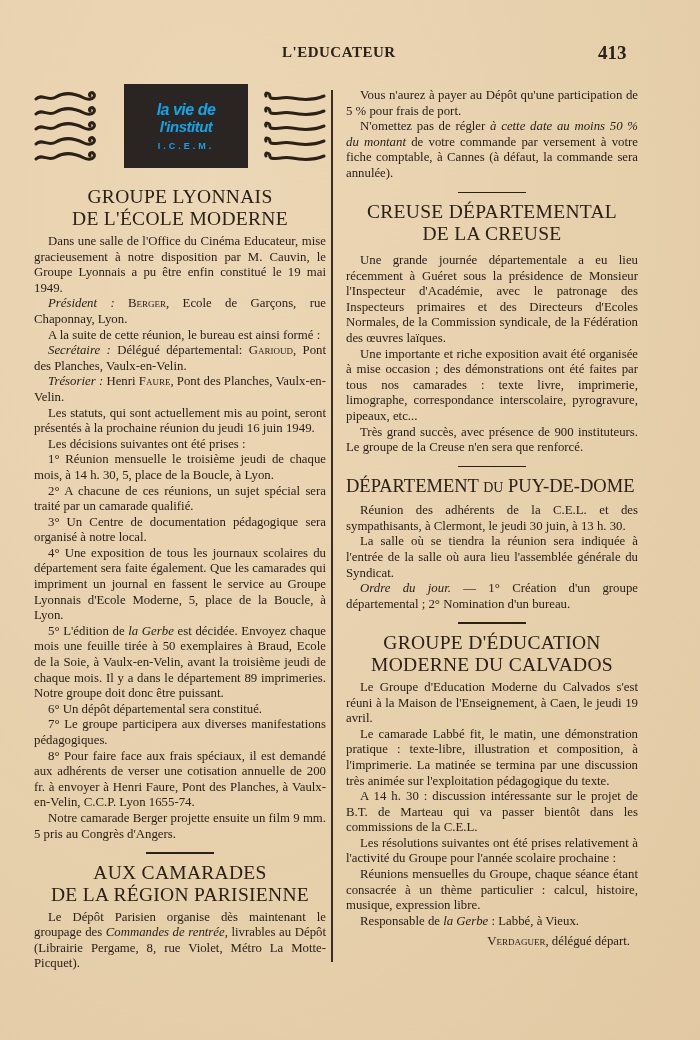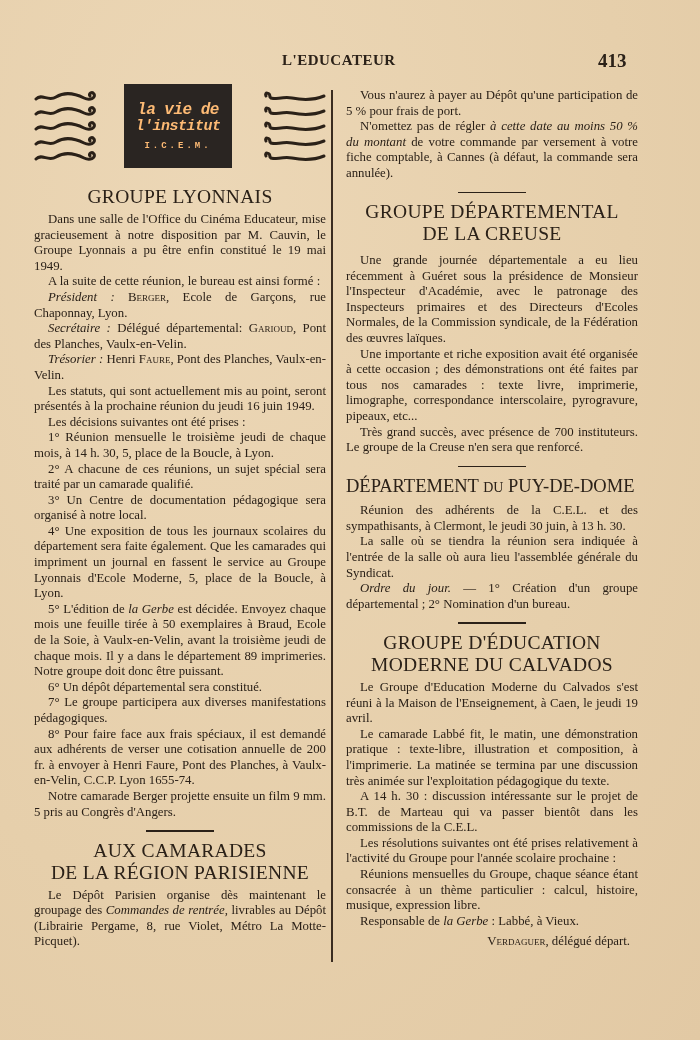--- a/index.html
+++ b/index.html
@@ -5,21 +5,21 @@
   html, body { margin:0; padding:0; }
   body {
     width:700px; height:1040px; overflow:hidden;
     background:#e8d2b0;
     background-image: radial-gradient(ellipse at 30% 20%, #ecd7b6 0%, #e6cfab 60%, #e2c9a4 100%);
     color:#2b2118;
     font-family:"Liberation Serif","DejaVu Serif",serif;
     position:relative;
   }
   .running-head {
-    position:absolute; top:50px; left:0; width:564px; height:22px;
+    position:absolute; top:42px; left:0; width:564px; height:22px;
   }
   .running-title {
     position:absolute; left:282px; top:2px;
     font-size:15px; font-weight:bold; letter-spacing:0.5px;
   }
   .page-number {
     position:absolute; left:598px; top:0;
     font-size:19px; font-weight:bold;font-family:Liberation Serif, serif;
   }
   .col-left {
@@ -30,24 +30,24 @@
   }
   .divider {
     position:absolute; left:331px; top:90px; width:2px; height:872px; background:#3a2c20;
   }
   .ornament-row { position:relative; height:90px; margin-bottom:16px; }
   .flourish-stack { position:absolute; top:10px; width:64px; }
   .flourish-stack.left { left:0; }
   .flourish-stack.right { left:228px; }
   .flourish { display:block; height:15px; }
   .logo-box {
-    position:absolute; left:90px; top:4px; width:108px; height:84px;
-    background:#2a2522; color:#fdba74;
+    position:absolute; left:90px; top:4px; width:124px; height:84px;
+    background:#2a2522; color:#0ea5e9;
     display:flex; flex-direction:column; align-items:center; justify-content:center;
-    font-family:Liberation Mono, monospace; font-weight:bold; line-height:1;
+    font-family:Liberation Sans, sans-serif; font-weight:bold; line-height:1;
   }
   .logo-l1 { font-size:16px; font-style:italic; letter-spacing:-0.5px; }
   .logo-l2 { font-size:15px; font-style:italic; letter-spacing:-0.5px; margin-top:1px; }
   .logo-l3 { font-size:9px; letter-spacing:3px; margin-top:8px; }
   h2.sec {
     margin:0; text-align:center; font-weight:normal;
     font-size:19.5px; line-height:22px; letter-spacing:0.3px;
   }
   .para {
     margin:0; font-size:12.8px; line-height:15.6px; text-align:justify;
@@ -112,24 +112,25 @@
         </svg>
       <svg class="flourish" width="64" height="15" viewBox="0 0 64 15">
           <path d="M4 6 C2 2,8 2,8 7 C10 11,20 6,30 8 S50 11,62 6" stroke="#2b2118" stroke-width="3" fill="none" stroke-linecap="round"></path>
         </svg>
     </div>
   </div>
 
   <div>
     <h2 class="sec">
       <span>GROUPE LYONNAIS</span><br>
+      <span>DE L'ÉCOLE MODERNE</span>
     </h2>
     <p class="para" style="margin-top:4px">Dans une salle de l'Office du Cinéma Educateur, mise gracieusement à notre disposition par M. Cauvin, le Groupe Lyonnais a pu être enfin constitué le 19 mai 1949.</p>
+    <p class="para"><span class="it">Président :</span> <span class="sc">Berger</span><span>, Ecole de Garçons, rue Chaponnay, Lyon.</span></p>
     <p class="para">A la suite de cette réunion, le bureau est ainsi formé :</p>
-    <p class="para"><span class="it">Président :</span> <span class="sc">Berger</span><span>, Ecole de Garçons, rue Chaponnay, Lyon.</span></p>
     <p class="para"><span class="it">Secrétaire :</span><span> Délégué départemental: </span><span class="sc">Garioud</span><span>, Pont des Planches, Vaulx-en-Velin.</span></p>
     <p class="para"><span class="it">Trésorier :</span><span> Henri </span><span class="sc">Faure</span><span>, Pont des Planches, Vaulx-en-Velin.</span></p>
     <p class="para">Les statuts, qui sont actuellement mis au point, seront présentés à la prochaine réunion du jeudi 16 juin 1949.</p>
     <p class="para">Les décisions suivantes ont été prises :</p>
     <p class="para">1° Réunion mensuelle le troisième jeudi de chaque mois, à 14 h. 30, 5, place de la Boucle, à Lyon.</p>
     <p class="para">2° A chacune de ces réunions, un sujet spécial sera traité par un camarade qualifié.</p>
     <p class="para">3° Un Centre de documentation pédagogique sera organisé à notre local.</p>
     <p class="para">4° Une exposition de tous les journaux scolaires du département sera faite également. Que les camarades qui impriment un journal en fassent le service au Groupe Lyonnais d'Ecole Moderne, 5, place de la Boucle, à Lyon.</p>
     <p class="para"><span>5° L'édition de </span><span class="it">la Gerbe</span><span> est décidée. Envoyez chaque mois une feuille tirée à 50 exemplaires à Braud, Ecole de la Soie, à Vaulx-en-Velin, avant la troisième jeudi de chaque mois. Il y a dans le département 89 imprimeries. Notre groupe doit donc être puissant.</span></p>
     <p class="para">6° Un dépôt départemental sera constitué.</p>
@@ -152,26 +153,26 @@
 <div class="col-right">
   <div>
     <p class="para">Vous n'aurez à payer au Dépôt qu'une participation de 5 % pour frais de port.</p>
     <p class="para"><span>N'omettez pas de régler </span><span class="it">à cette date au moins 50 % du montant</span><span> de votre commande par versement à votre fiche comptable, à Cannes (à défaut, la commande sera annulée).</span></p>
   </div>
 
   <div class="rule"></div>
 
   <div>
     <h2 class="sec">
-      <span>GROUPE DÉPARTEMENTAL</span><br>
+      <span>CREUSE DÉPARTEMENTAL</span><br>
       <span>DE LA CREUSE</span>
     </h2>
     <p class="para" style="margin-top:8px">Une grande journée départementale a eu lieu récemment à Guéret sous la présidence de Monsieur l'Inspecteur d'Académie, avec le patronage des Inspecteurs primaires et des Directeurs d'Ecoles Normales, de la Commission syndicale, de la Fédération des œuvres laïques.</p>
-    <p class="para">Une importante et riche exposition avait été organisée à cette occasion ; des démonstrations ont été faites par tous nos camarades : texte livre, imprimerie, limographe, correspondance interscolaire, pyrogravure, pipeaux, etc...</p>
-    <p class="para">Très grand succès, avec présence de 700 instituteurs. Le groupe de la Creuse n'en sera que renforcé.</p>
+    <p class="para">Une importante et riche exposition avait été organisée à mise occasion ; des démonstrations ont été faites par tous nos camarades : texte livre, imprimerie, limographe, correspondance interscolaire, pyrogravure, pipeaux, etc...</p>
+    <p class="para">Très grand succès, avec présence de 900 instituteurs. Le groupe de la Creuse n'en sera que renforcé.</p>
   </div>
 
   <div class="rule"></div>
 
   <div>
     <h2 class="sec puy"><span>DÉPARTEMENT </span><span class="small">DU</span><span> PUY-DE-DOME</span></h2>
     <p class="para" style="margin-top:4px">Réunion des adhérents de la C.E.L. et des sympathisants, à Clermont, le jeudi 30 juin, à 13 h. 30.</p>
     <p class="para">La salle où se tiendra la réunion sera indiquée à l'entrée de la salle où aura lieu l'assemblée générale du Syndicat.</p>
     <p class="para"><span class="it">Ordre du jour.</span><span> — 1° Création d'un groupe départemental ; 2° Nomination d'un bureau.</span></p>
   </div>

